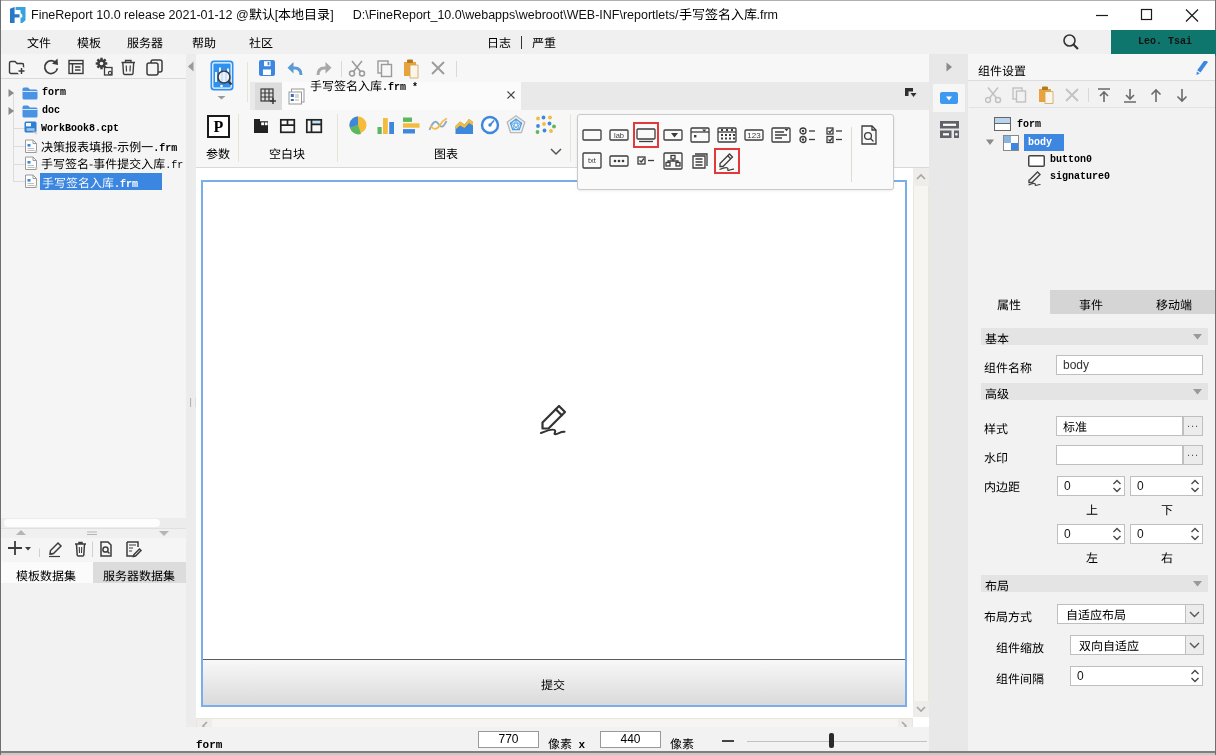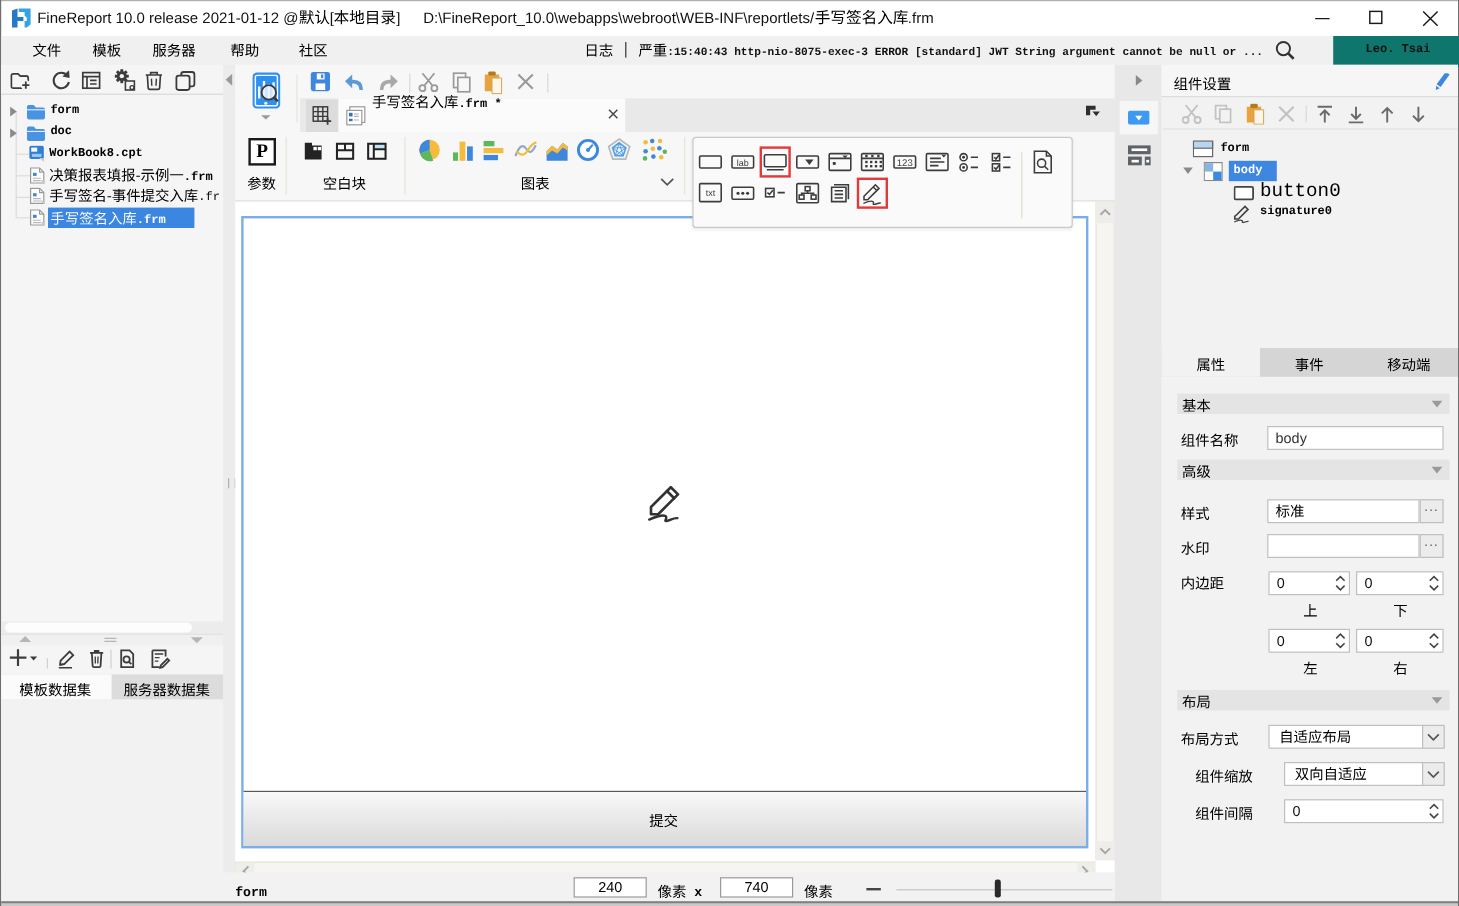--- a/index.html
+++ b/index.html
@@ -82,21 +82,21 @@
 <div class="a" style="left:487px;top:31px;height:22px;line-height:22px;white-space:nowrap"><svg width="24.0" height="12" viewBox="0 0 2000 1000" style="vertical-align:-1.68px">
       <g transform="translate(0,860) scale(1,-1)">
         <use href="#u65E5" x="0"></use>
         <use href="#u5FD7" x="1000"></use>
       </g>
     </svg><span style="display:inline-block;width:1px;height:13px;background:#333;margin:0 10px;vertical-align:-2px"></span><svg width="24.0" height="12" viewBox="0 0 2000 1000" style="vertical-align:-1.68px">
       <g transform="translate(0,860) scale(1,-1)">
         <use href="#u4E25" x="0"></use>
         <use href="#u91CD" x="1000"></use>
       </g>
-    </svg><span class="mono" style="font-size:9.3px;font-weight:bold;color:#111">:15:40:43 http-nio-8075-exec-3 ERROR [standard] JWT String argument cannot be null or ...</span></div>
+    </svg></div>
 <svg class="a" style="left:1062px;top:33px" width="18" height="18" viewBox="0 0 18 18">
 <circle cx="7.5" cy="7.5" r="5.5" fill="none" stroke="#333" stroke-width="1.6"></circle>
 <line x1="11.5" y1="11.5" x2="16" y2="16" stroke="#333" stroke-width="2.2"></line>
   </svg>
 <div class="a mono" style="left:1111px;top:30px;width:108px;height:26px;background:#0f766e;line-height:24px;text-align:center;font-size:10px;font-weight:bold;color:#111">Leo. Tsai</div>
 <div class="a" style="left:1px;top:54px;width:185px;height:674px;background:#f5f5f5"></div>
 <div class="a" style="left:1px;top:54px;width:185px;height:25px;background:#f5f5f5;border-bottom:1px solid #d9d9d9"></div>
 <svg class="a" style="left:8px;top:57px" width="158" height="20" viewBox="0 0 158 20">
 <g fill="none" stroke="#3c3c3c" stroke-width="1.4">
 <path d="M1.5 6 Q1.5 4.5 3 4.5 L7 4.5 L9 6.5 L14 6.5 Q15.5 6.5 15.5 8 L15.5 15 Q15.5 16.5 14 16.5 L3 16.5 Q1.5 16.5 1.5 15 Z"></path>
@@ -729,21 +729,21 @@
 <svg class="a" style="left:1003px;top:135px" width="16" height="16" viewBox="0 0 16 16">
 <rect x="0.5" y="0.5" width="15" height="15" fill="#fff" stroke="#888"></rect>
 <rect x="1" y="1" width="7" height="7" fill="#8ab4e0"></rect>
     <rect x="8" y="8" width="7" height="7" fill="#3d87e0"></rect>
   </svg>
 <div class="a" style="left:1024px;top:134px;width:40px;height:17px;background:#3d87e0"></div>
 <div class="a mono" style="left:1028px;top:136px;font-size:10px;font-weight:bold;line-height:13px;color:#fff">body</div>
 <svg class="a" style="left:1028px;top:155px" width="17" height="12" viewBox="0 0 17 12">
     <rect x="0.75" y="0.75" width="15.5" height="10.5" rx="1" fill="#fff" stroke="#444" stroke-width="1.5"></rect>
   </svg>
-<div class="a mono" style="left:1050px;top:153px;font-size:16px;font-weight:normal;line-height:13px">button0</div>
+<div class="a mono" style="left:1050px;top:153px;font-size:10px;font-weight:bold;line-height:13px">button0</div>
 <svg class="a" style="left:1027px;top:170px" width="18" height="16" viewBox="0 0 18 16">
 <g fill="none" stroke="#444" stroke-width="1.4">
 <path d="M2 9.5 L2 12.5 L5 12.5 L13 4.5 L10.5 2 L2.5 10"></path>
 <path d="M1.5 15 C4.5 13.5 7 13 8 13.8 C9 14.6 7.5 15.5 9 15.4 C10.5 15.3 11 14.3 13.5 14.5" stroke-width="1.1"></path>
     </g>
   </svg>
 <div class="a mono" style="left:1050px;top:170px;font-size:10px;font-weight:bold;line-height:13px">signature0</div>
 <div class="a" style="left:968px;top:290px;width:247px;height:24px;background:#d5d5d5"></div>
 <div class="a" style="left:968px;top:290px;width:82px;height:24px;background:#f2f2f2"></div>
 <div class="a" style="left:997px;top:295px"><svg width="24.0" height="12" viewBox="0 0 2000 1000" style="vertical-align:-1.68px">
@@ -934,28 +934,28 @@
 <svg class="a" style="left:1190px;top:668px" width="10" height="16" viewBox="0 0 10 16">
     <g fill="none" stroke="#444" stroke-width="1.3">
       <path d="M1.5 6 L5 2.5 L8.5 6"></path>
       <path d="M1.5 10 L5 13.5 L8.5 10"></path>
     </g>
   </svg>
 <div class="a" style="left:1px;top:727px;width:928px;height:24px;background:#f2f2f2"></div>
 <div class="a" style="left:1px;top:751px;width:1214px;height:2px;background:#7f7f7f"></div>
 <div class="a" style="left:1px;top:753px;width:1214px;height:2px;background:#c9c9c9"></div>
 <div class="a mono" style="left:196px;top:739px;font-size:11px;font-weight:bold;line-height:12px">form</div>
-<div class="inp" style="left:478px;top:731px;width:61px;height:17px;border-color:#999;font-size:12px;line-height:15px;text-align:center">240</div>
+<div class="inp" style="left:478px;top:731px;width:61px;height:17px;border-color:#999;font-size:12px;line-height:15px;text-align:center">770</div>
 <div class="a" style="left:548px;top:734px"><svg width="24.0" height="12" viewBox="0 0 2000 1000" style="vertical-align:-1.68px">
       <g transform="translate(0,860) scale(1,-1)">
         <use href="#u50CF" x="0"></use>
         <use href="#u7D20" x="1000"></use>
       </g>
     </svg><span style="font-size:11px;font-family:'Liberation Mono',monospace;font-weight:bold"> x </span></div>
-<div class="inp" style="left:600px;top:731px;width:61px;height:17px;border-color:#999;font-size:12px;line-height:15px;text-align:center">740</div>
+<div class="inp" style="left:600px;top:731px;width:61px;height:17px;border-color:#999;font-size:12px;line-height:15px;text-align:center">440</div>
 <div class="a" style="left:670px;top:734px"><svg width="24.0" height="12" viewBox="0 0 2000 1000" style="vertical-align:-1.68px">
       <g transform="translate(0,860) scale(1,-1)">
         <use href="#u50CF" x="0"></use>
         <use href="#u7D20" x="1000"></use>
       </g>
     </svg></div>
 <div class="a" style="left:722px;top:740px;width:12px;height:2px;background:#444"></div>
 <div class="a" style="left:747px;top:741px;width:180px;height:1px;background:#c2c2c2"></div>
 <div class="a" style="left:829px;top:733px;width:5px;height:15px;background:#2a2a2a;border-radius:2px"></div>
 <svg width="0" height="0" style="position:absolute">

